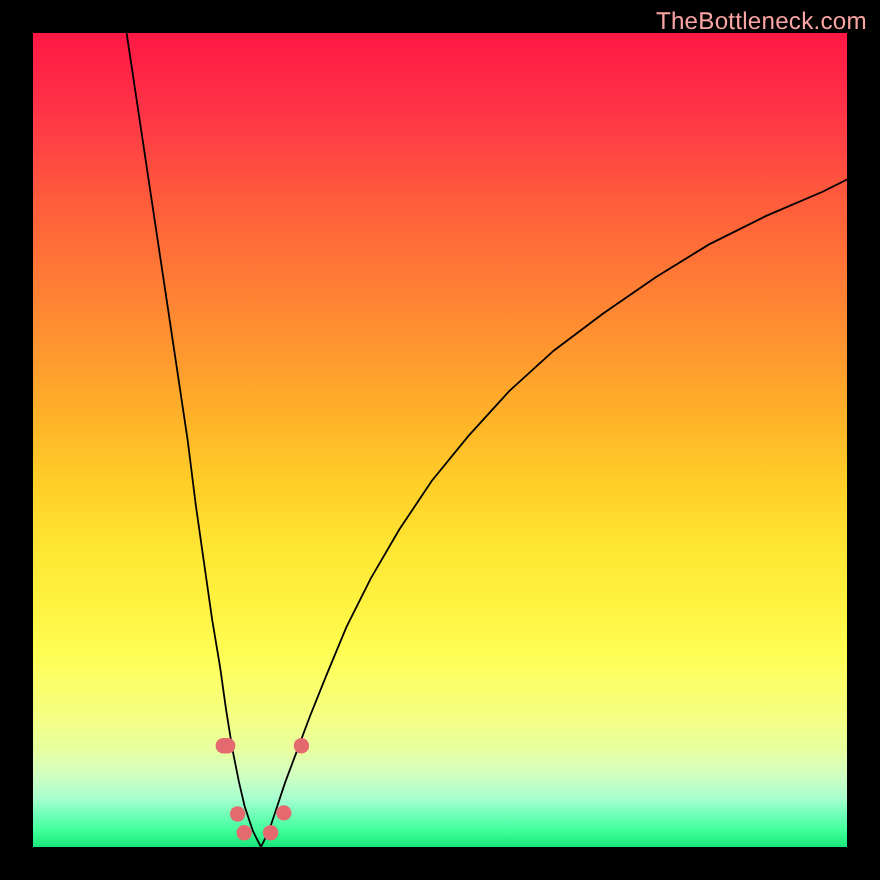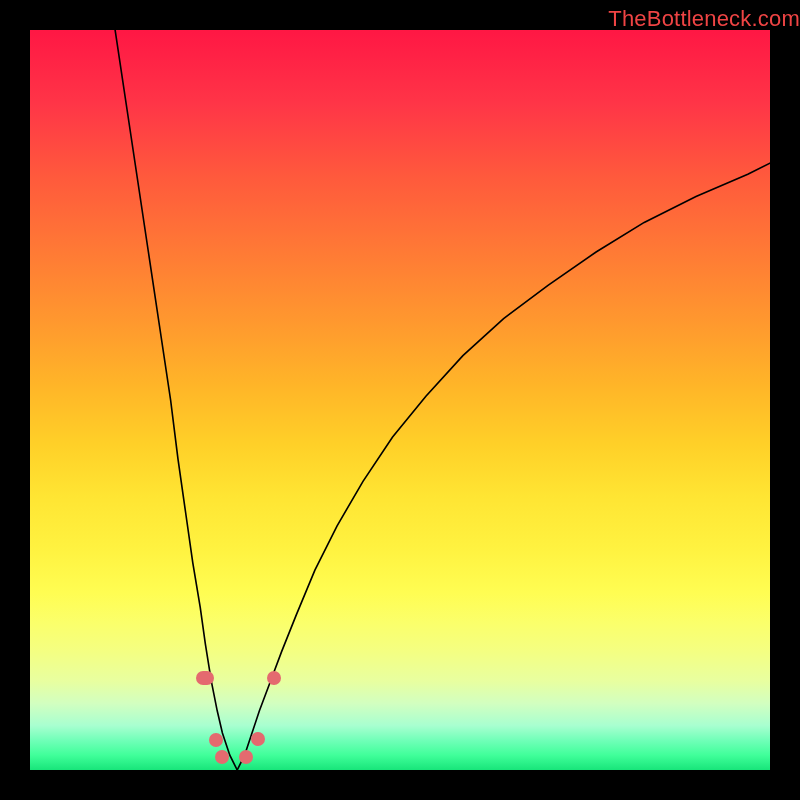--- a/index.html
+++ b/index.html
@@ -37,22 +37,22 @@
 
   .curve-svg {
     position: absolute;
     left: 0; top: 0;
     width: 740px; height: 740px;
   }
 
   .watermark {
     position: absolute;
     top: 6px;
-    right: 0;
-    color: #ef4444;
+    right: 12px;
+    color: #fca5a5;
     font-size: 22px;
     letter-spacing: 0.2px;
     font-weight: 400;
   }
 
   .marker {
     position: absolute;
     width: 14px;
     height: 14px;
     border-radius: 50%;

